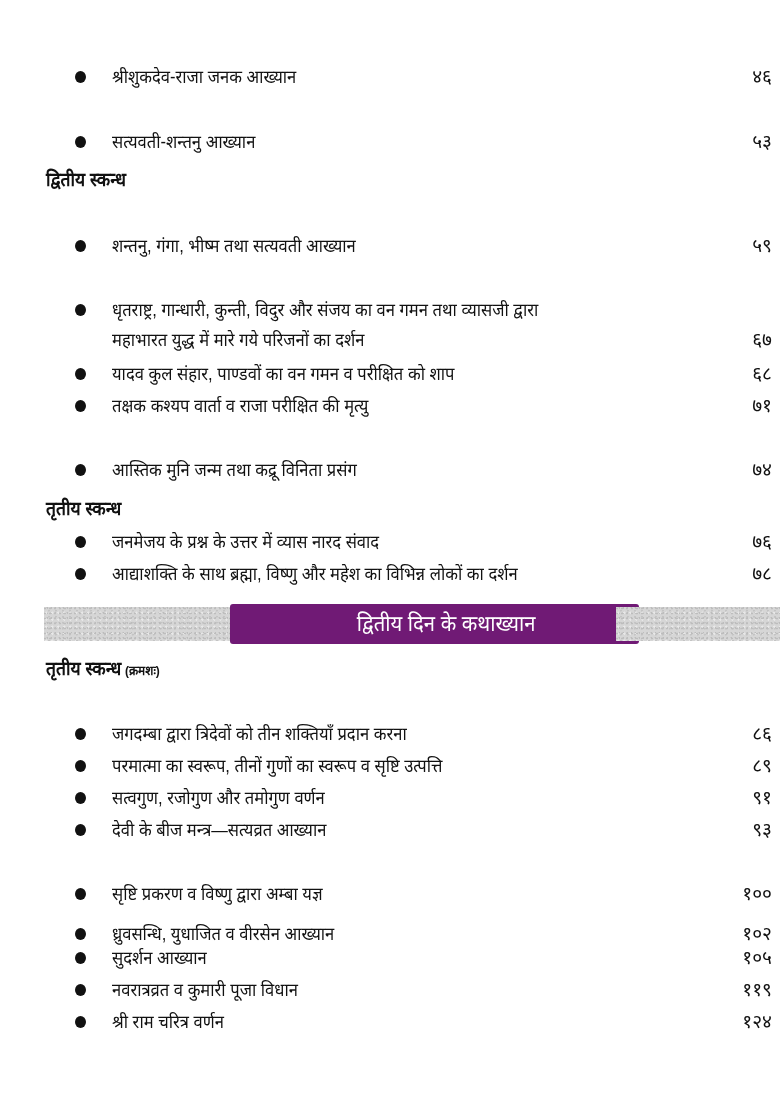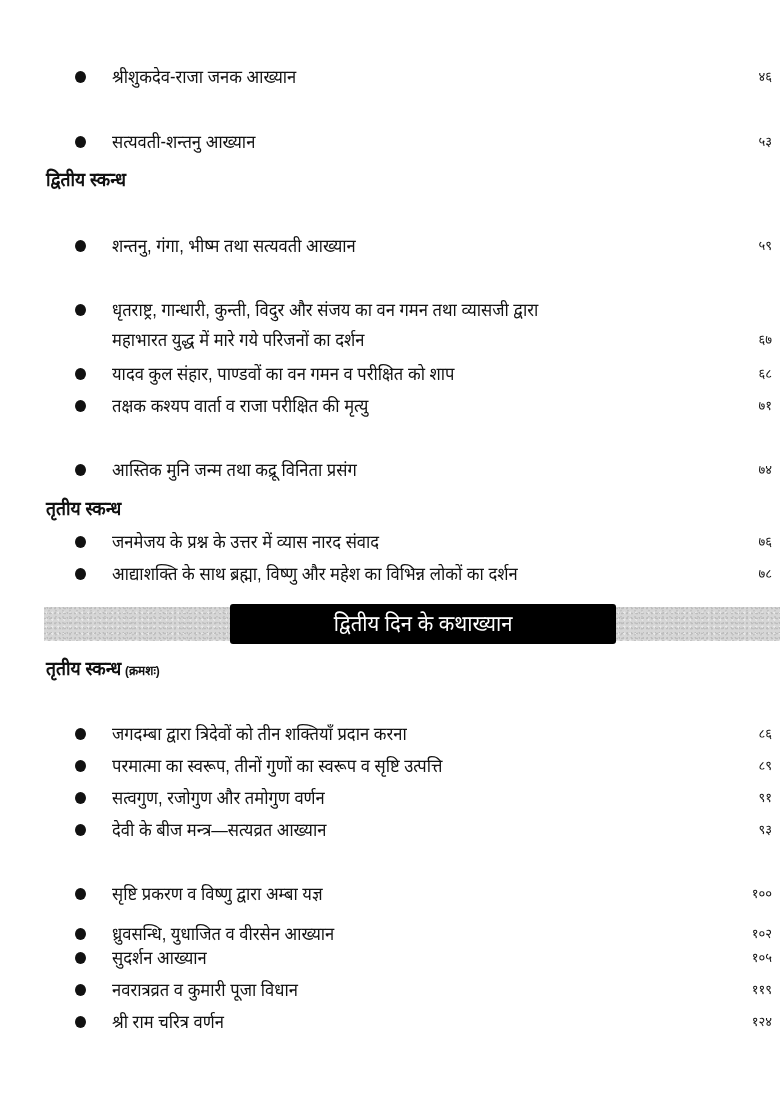--- a/index.html
+++ b/index.html
@@ -18,21 +18,21 @@
     width: 11px; height: 12px; border-radius: 50%;
     background: #111111;
   }
   .title {
     position: absolute; left: 80px; top: 3px;
     font-size: 18px; line-height: 24px; white-space: nowrap;
     transform: scaleX(0.92); transform-origin: left center;
   }
   .page-no {
     position: absolute; right: 40px; top: 3px;
-    font-size: 13px; line-height: 24px; text-align: center; white-space: nowrap;
+    font-size: 19px; line-height: 24px; text-align: center; white-space: nowrap;
   }
   .section {
     position: absolute; left: 14px; height: 28px;
     font-size: 19px; line-height: 26px; font-weight: bold; white-space: nowrap;
     transform: scaleX(0.92); transform-origin: left center;
   }
   .section .note { font-size: 13px; font-weight: bold; margin-left: 4px; }
   .banner-wrap {
     position: absolute; left: 12px; top: 604px; width: 758px; height: 42px;
   }
@@ -43,22 +43,22 @@
       radial-gradient(circle at 20% 30%, #bdbdbd 0.8px, transparent 1.2px),
       radial-gradient(circle at 70% 60%, #c4c4c4 0.8px, transparent 1.2px),
       radial-gradient(circle at 40% 80%, #e8e8e8 0.9px, transparent 1.3px),
       radial-gradient(circle at 85% 15%, #bcbcbc 0.7px, transparent 1.1px);
     background-size: 5px 5px, 7px 6px, 6px 7px, 4px 5px;
   }
   .banner-texture.left { left: 0; width: 186px; }
   .banner-texture.right { left: 572px; width: 186px; }
   .banner-box {
     position: absolute; left: 186px; top: 0; width: 386px; height: 40px;
-    background: #000000; border-radius: 3px;
-    display: flex; align-items: center; justify-content: center;
+    background: #701a75; border-radius: 3px;
+    display: flex; align-items: center; justify-content: center; padding-left: 23px;
   }
   .banner-text {
     color: #ffffff; font-size: 22px; line-height: 28px; white-space: nowrap;
     transform: scaleX(0.92);
   }
   .title.cont { left: 80px; }
 </style>
 </head>
 <body>
 

